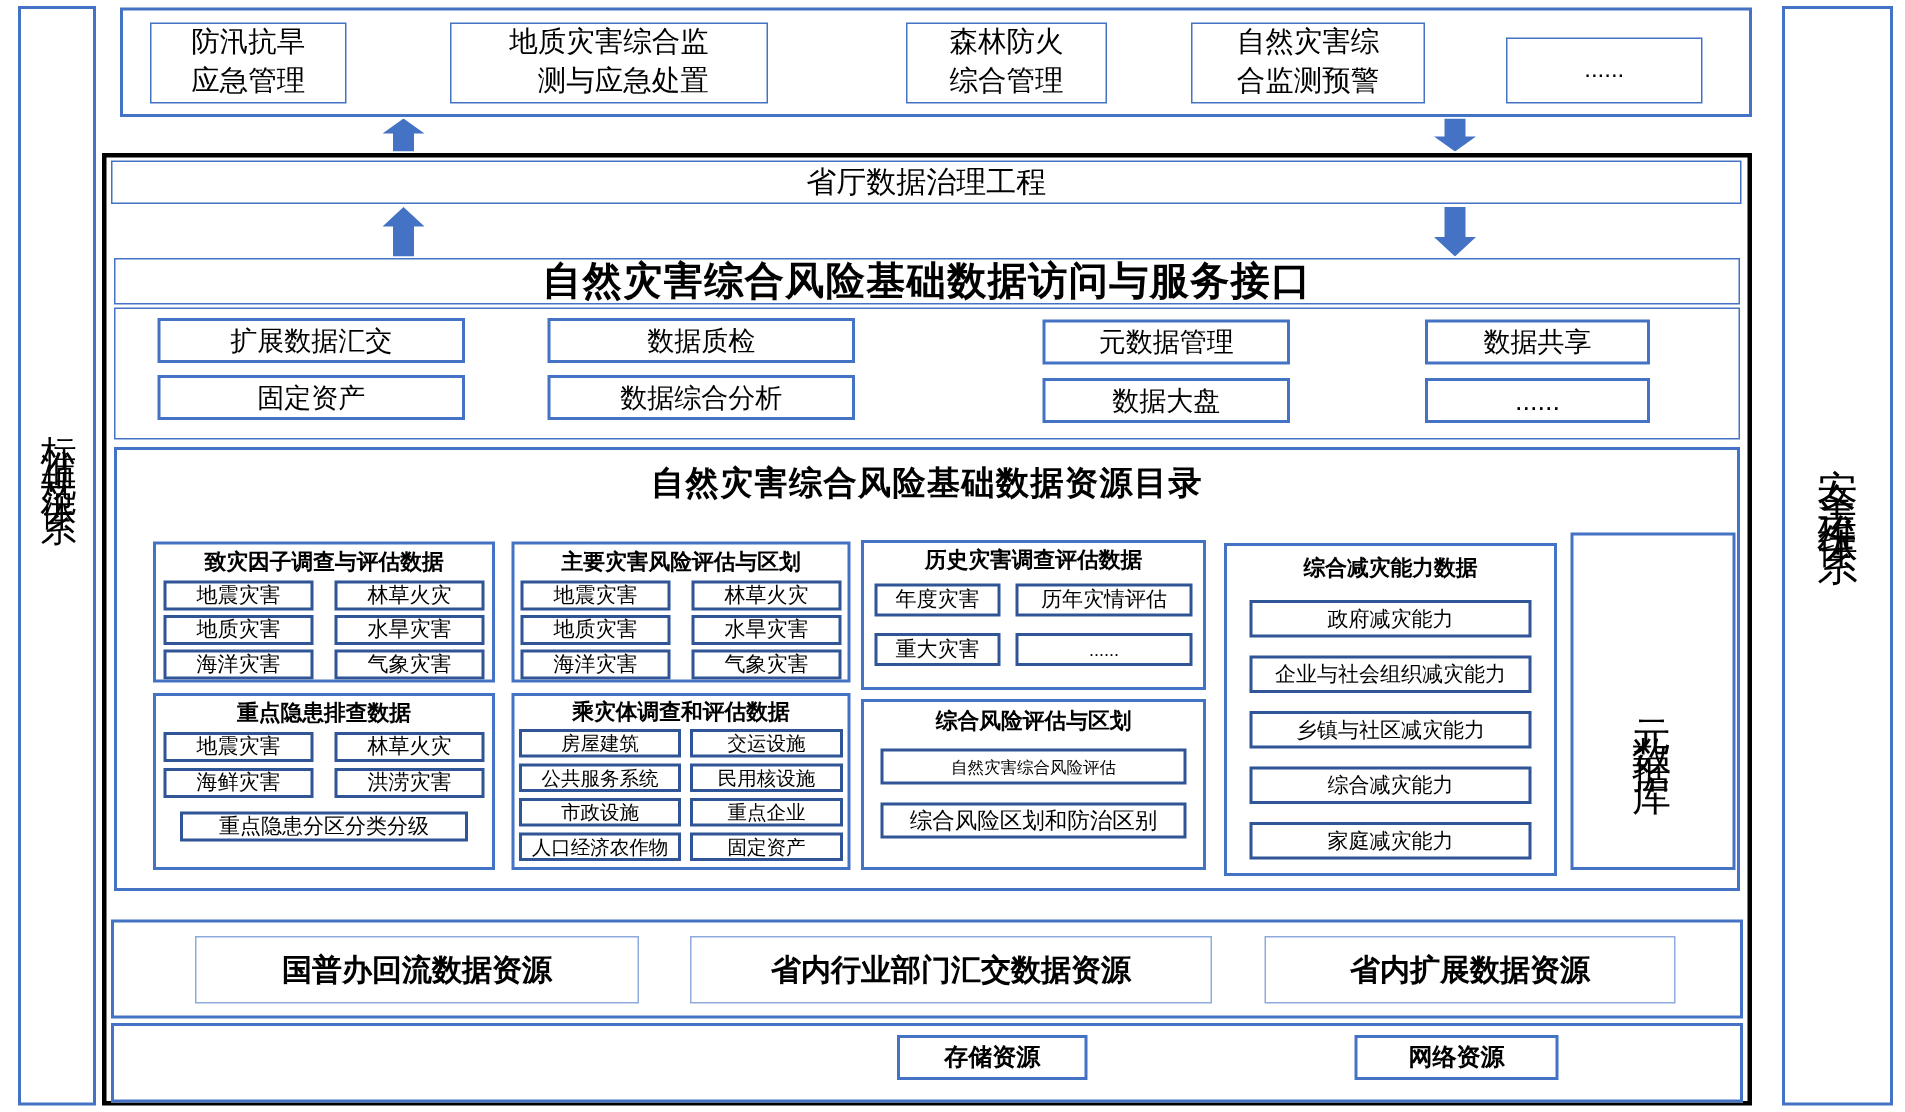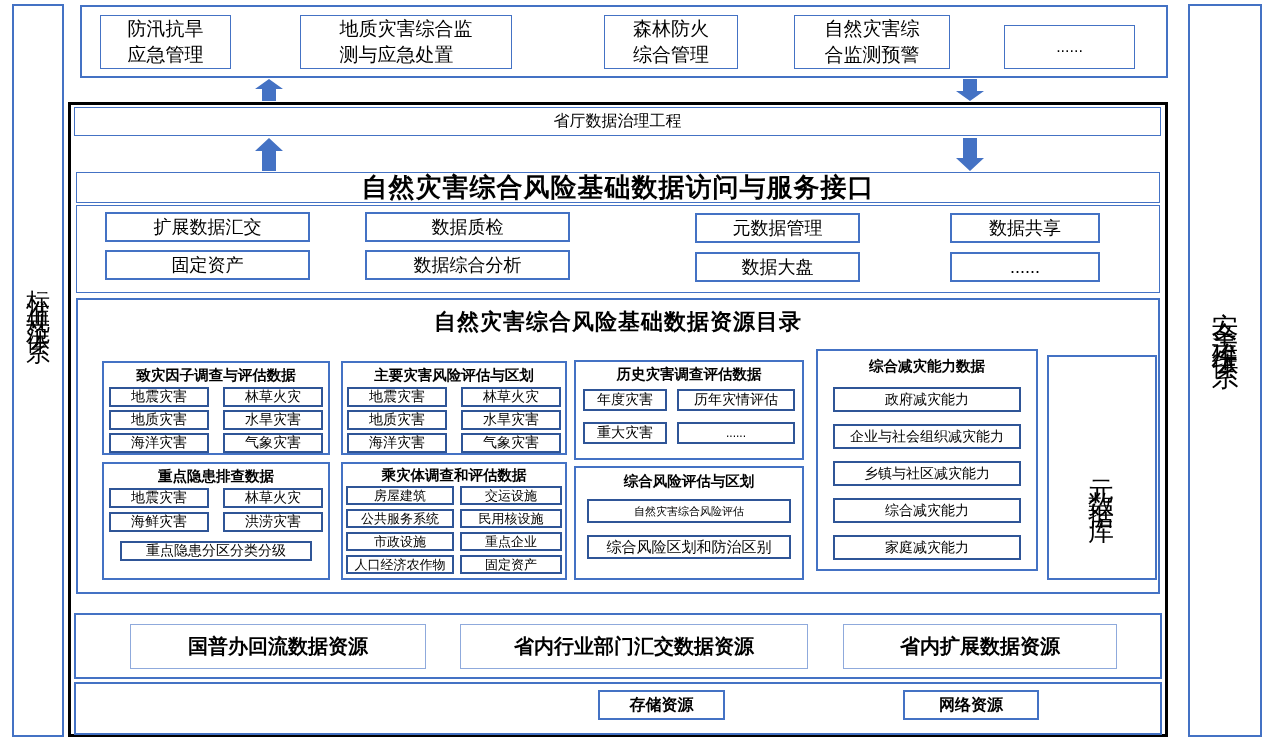--- a/index.html
+++ b/index.html
@@ -1,26 +1,26 @@
 <!DOCTYPE html>
 <html><head>
 <meta charset="utf-8">
 <style>
   * { margin:0; padding:0; box-sizing:border-box; }
   body { background:#fff; font-family:"Liberation Sans", sans-serif; color:#000; }
   .canvas { position:relative; width:1270px; height:741px; background:#fff; overflow:hidden; }
   .abs { position:absolute; }
-  .center { display:flex; align-items:center; justify-content:center; text-align:left; }
+  .center { display:flex; align-items:center; justify-content:center; text-align:right; }
   .blue-border  { border:2px solid #4472C4; background:#fff; }
   .thin-blue    { border:1.5px solid #4472C4; background:#fff; }
   .black-border { border:3px solid #000; background:transparent; }
   .pillar { border:2px solid #4472C4; display:flex; align-items:center; justify-content:center; }
   .vtext { writing-mode:vertical-rl; text-orientation:upright; letter-spacing:10px; }
   .two-line { white-space:pre-line; line-height:1.35; font-size:19px; }
-  .bar-label { font-size:16px; }
+  .bar-label { font-size:20px; }
   .iface-label { font-size:26px; font-weight:600; letter-spacing:1px; }
   .svc { border:2px solid #4472C4; font-size:18px; }
   .catalog-title { font-size:22px; font-weight:600; letter-spacing:1px; }
   .group { border:2px solid #4472C4; background:#fff; display:flex; flex-direction:column; align-items:center; padding-top:3px; }
   .group-title { font-weight:bold; font-size:14.5px; line-height:18px; }
   .item { border:2px solid #2F5597; background:#fff; display:flex; align-items:center; justify-content:center; font-size:14px; }
   .grid2 { display:grid; margin-top:3px; }
   .res-box { border:1.5px solid #8FAADC; background:#fff; font-size:20px; font-weight:600; }
   .infra-box { border:2px solid #4472C4; background:#fff; font-size:16px; font-weight:600; }
   .arrow { display:block; }
@@ -108,21 +108,21 @@
   <div class="abs group" style="left:574px; top:360px; width:230px; height:100px;">
     <div class="group-title">历史灾害调查评估数据</div>
     <div class="grid2" style="grid-template-columns:84px 118px; gap:11px 10px; margin-top:6px;">
       <div class="item" style="height:22px;">年度灾害</div>
       <div class="item" style="height:22px;">历年灾情评估</div>
       <div class="item" style="height:22px;">重大灾害</div>
       <div class="item" style="height:22px; font-size:12px;">......</div>
     </div>
   </div>
 
-  <div class="abs group" style="left:816px; top:349px; width:222px; height:222px; padding-top:6px;">
+  <div class="abs group" style="left:816px; top:362px; width:222px; height:222px; padding-top:6px;">
     <div class="group-title">综合减灾能力数据</div>
     <div style="display:flex; flex-direction:column; gap:12px; margin-top:12px;">
       <div class="item" style="width:188px; height:25px;">政府减灾能力</div>
       <div class="item" style="width:188px; height:25px;">企业与社会组织减灾能力</div>
       <div class="item" style="width:188px; height:25px;">乡镇与社区减灾能力</div>
       <div class="item" style="width:188px; height:25px;">综合减灾能力</div>
       <div class="item" style="width:188px; height:25px;">家庭减灾能力</div>
     </div>
   </div>
 

